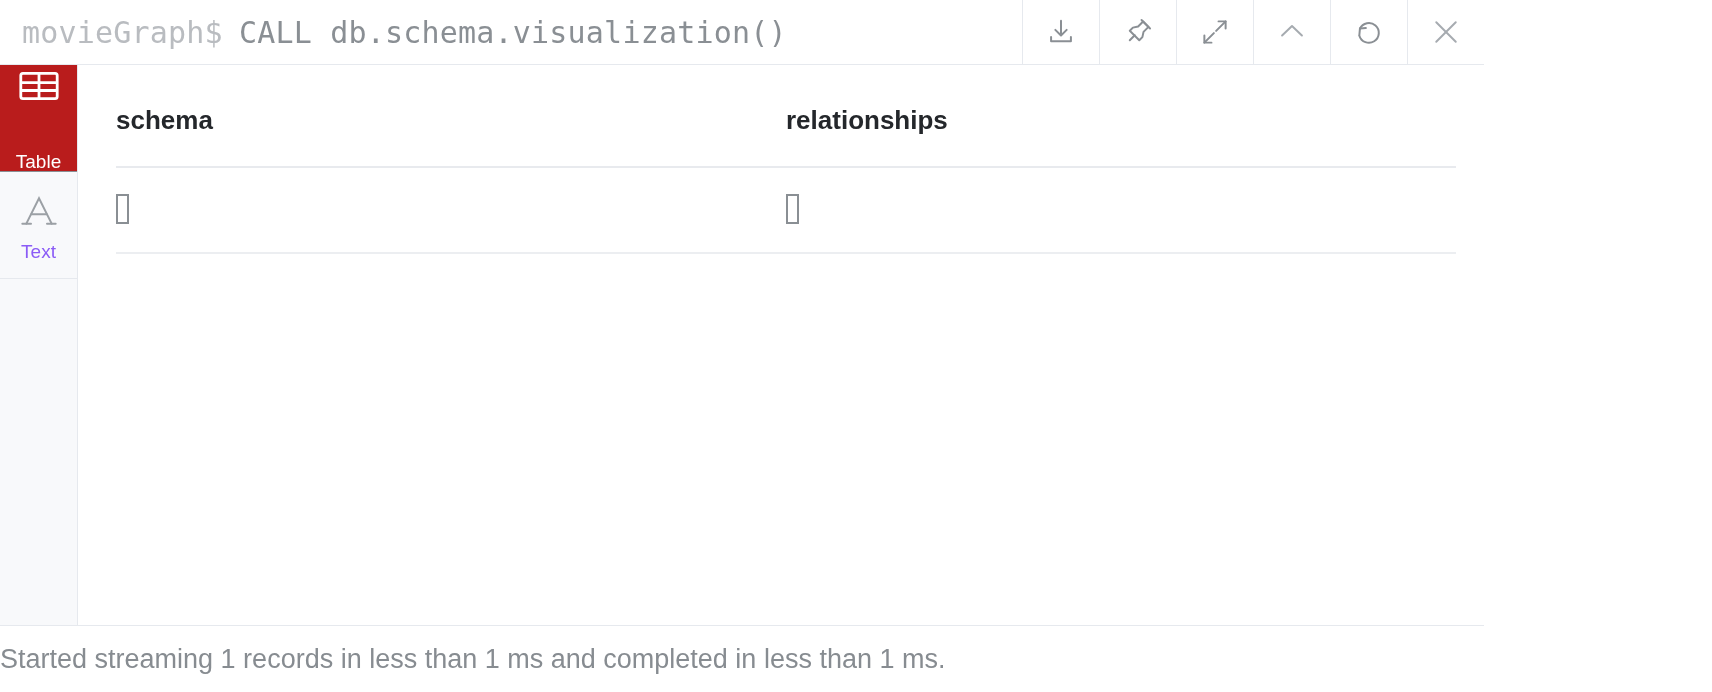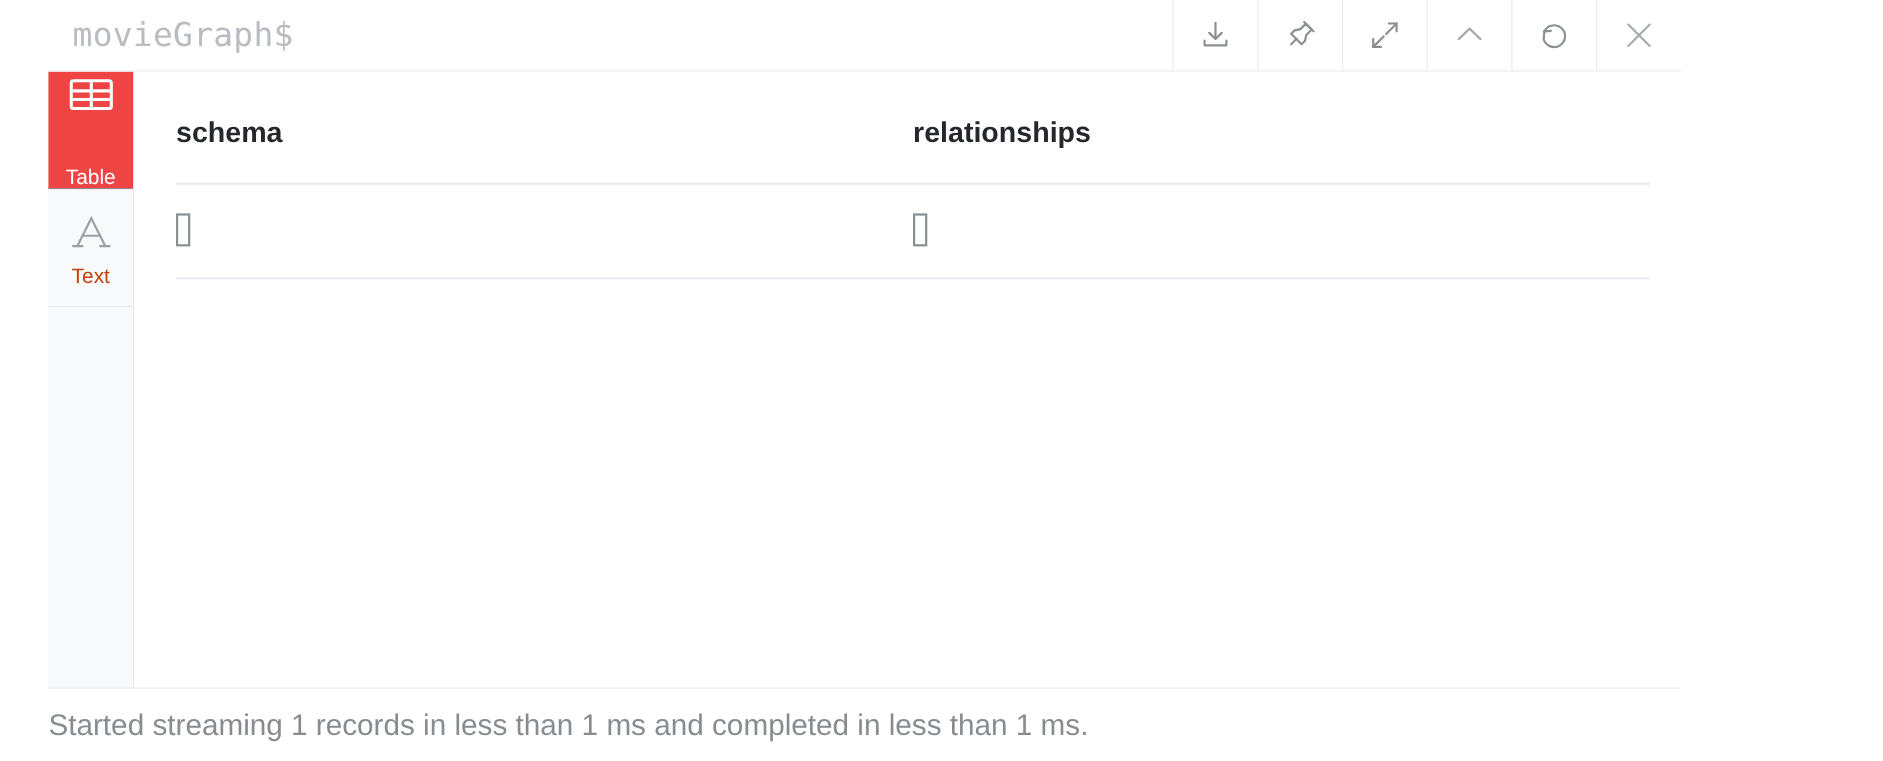--- a/index.html
+++ b/index.html
@@ -16,21 +16,20 @@
     color: #333333;
     -webkit-font-smoothing: antialiased;
   }
 
   .frame {
     width: 1484px;
     height: 692px;
     display: flex;
     flex-direction: column;
     background: #ffffff;
-    margin-left: 44px;
   }
 
   
   .frame-header {
     height: 64px;
     min-height: 64px;
     display: flex;
     align-items: stretch;
     background: #ffffff;
     border-bottom: 1px solid #e6e9ee;
@@ -92,25 +91,25 @@
     flex-direction: column;
   }
   .view-item {
     height: 106px;
     display: flex;
     flex-direction: column;
     align-items: center;
     justify-content: center;
     cursor: pointer;
     border-bottom: 1px solid #e6e9ee;
-    color: #c2410c;
+    color: #8b5cf6;
     background: #f8f9fb;
   }
   .view-item.active {
-    background: #ef4444;
+    background: #b91c1c;
     color: #ffffff;
     border-bottom-color: #8a8f94;
     gap: 36px;
   }
   .view-item .view-icon {
     height: 42px;
     display: flex;
     align-items: center;
     justify-content: center;
   }
@@ -189,20 +188,21 @@
 </style>
 </head>
 <body>
 
 <div class="frame">
 
   <div class="frame-header">
 
     <div class="cypher-line">
       <span class="prompt-prefix">movieGraph$</span>
+      <span class="cypher-text">CALL db.schema.visualization()</span>
     </div>
 
     <div class="header-actions">
 
       <div class="icon-btn">
         <span>
           <svg width="34" height="34" viewBox="0 0 24 24" fill="none" stroke="#8a8f94" stroke-width="1.4" stroke-linecap="round" stroke-linejoin="round">
             <path d="M12 4 L12 14"></path>
             <path d="M8 10.5 L12 14.5 L16 10.5"></path>
             <path d="M5 15.5 L5 18.5 L19 18.5 L19 15.5"></path>

